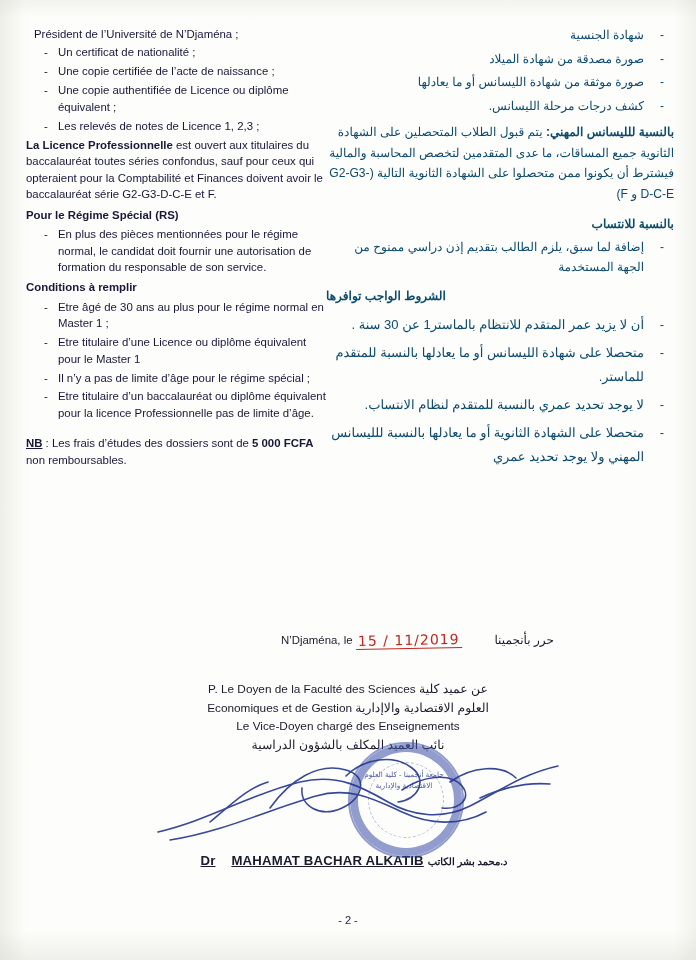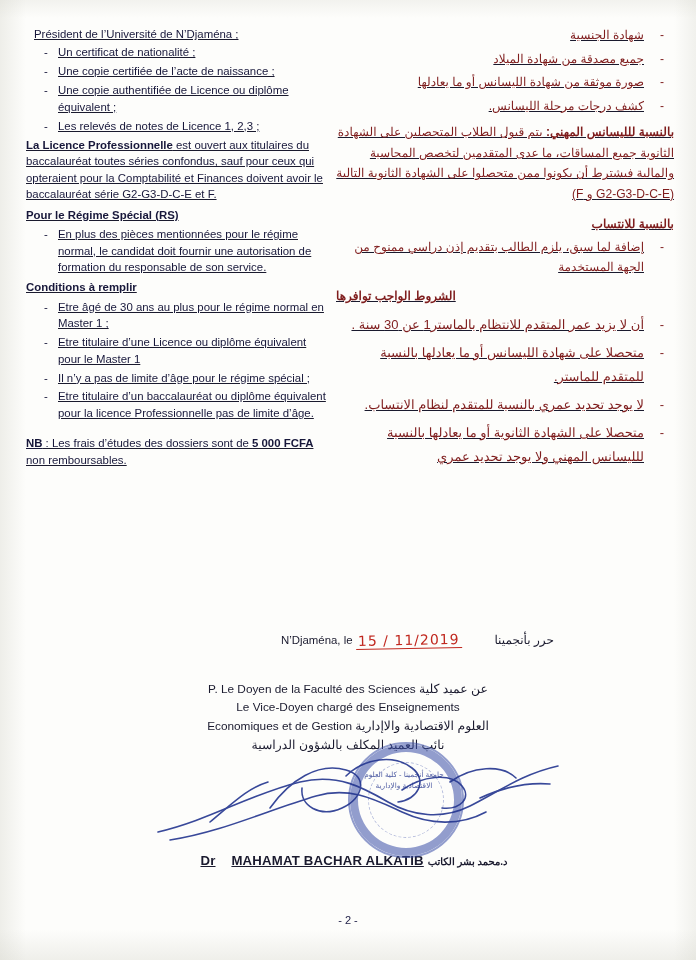--- a/index.html
+++ b/index.html
@@ -32,36 +32,34 @@
       linear-gradient(0deg, rgba(205,205,195,0.3) 0px, rgba(255,255,255,0) 30px);
     pointer-events: none;
   }
 
   .cols {
     position: absolute;
     top: 26px;
     left: 26px;
     right: 22px;
     display: flex;
-    gap: 10px;
-    text-decoration: underline;
   }
   .col-fr {
     width: 300px;
     font-size: 11.4px;
     line-height: 1.44;
     color: #17173a;
   }
   .col-ar {
     flex: 1;
     direction: rtl;
     text-align: right;
     font-size: 12.1px;
     line-height: 1.62;
-    color: #7f1d1d;
+    color: #0c4a6e;
   }
 
   
   .lead {
     margin: 0 0 2px 0;
     padding-left: 8px;
   }
   ul.dash {
     list-style: none;
     margin: 0 0 3px 0;
@@ -280,21 +278,21 @@
         <li>Il n’y a pas de limite d’âge pour le régime spécial ;</li>
         <li>Etre titulaire d’un baccalauréat ou diplôme équivalent pour la licence Professionnelle pas de limite d’âge.</li>
       </ul>
 
       <div class="nb"><span class="u">NB</span><span> : Les frais d’études des dossiers sont de </span><span class="b">5 000 FCFA</span><span> non remboursables.</span></div>
     </div>
 
     <div class="col-ar">
       <ul class="dash-ar">
         <li>شهادة الجنسية</li>
-        <li>جميع مصدقة من شهادة الميلاد</li>
+        <li>صورة مصدقة من شهادة الميلاد</li>
         <li>صورة موثقة من شهادة الليسانس أو ما يعادلها</li>
         <li>كشف درجات مرحلة الليسانس.</li>
       </ul>
 
       <div class="ar-para"><span class="b">بالنسبة للليسانس المهني:</span><span> يتم قبول الطلاب المتحصلين على الشهادة الثانوية جميع المساقات، ما عدى المتقدمين لتخصص المحاسبة والمالية فيشترط أن يكونوا ممن متحصلوا على الشهادة الثانوية التالية (G2-G3-D-C-E و F)</span></div>
 
       <div class="ar-head">بالنسبة للانتساب</div>
 
       <ul class="dash-ar">
         <li>إضافة لما سبق، يلزم الطالب بتقديم إذن دراسي ممنوح من الجهة المستخدمة</li>
@@ -318,25 +316,25 @@
     </div>
     <div class="ar">حرر بأنجمينا</div>
   </div>
 
   <div class="sig">
     <div>
       <span>P. Le Doyen de la Faculté des Sciences</span>
       <span class="ar-l">عن عميد كلية</span>
     </div>
     <div>
-      <span>Le Vice-Doyen chargé des Enseignements</span>
-    </div>
-    <div>
       <span>Economiques et de Gestion</span>
       <span class="ar-l">العلوم الاقتصادية والاإدارية</span>
+    </div>
+    <div>
+      <span>Le Vice-Doyen chargé des Enseignements</span>
     </div>
     <div class="ar-l">نائب العميد المكلف بالشؤون الدراسية</div>
 
     <div class="sig-name">
       <span class="u">Dr</span>
       <span class="u">MAHAMAT BACHAR ALKATIB</span>
       <span class="sig-name-ar">د.محمد بشر الكاتب</span>
     </div>
   </div>
 

